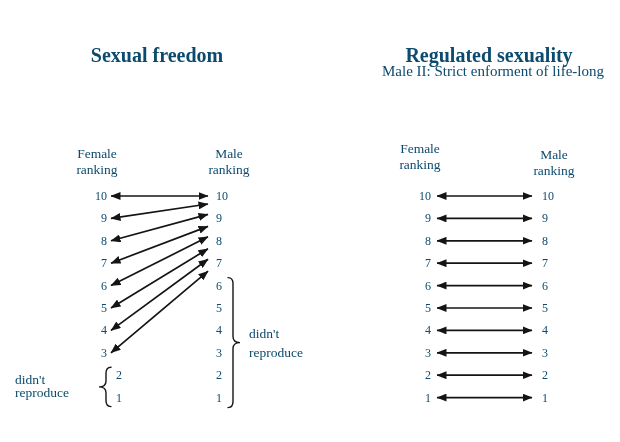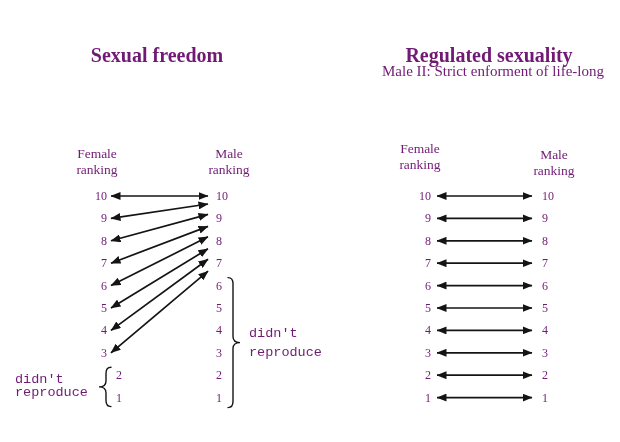--- a/index.html
+++ b/index.html
@@ -1,24 +1,24 @@
 <!DOCTYPE html>
 <html><head>
 <meta charset="utf-8">
 <style>
   html,body{margin:0;padding:0;background:#ffffff;}
   .canvas{
     position:relative;width:620px;height:442px;background:#ffffff;
-    font-family:"Liberation Serif", serif;color:#701a75;overflow:hidden;
+    font-family:"Liberation Serif", serif;color:#0c4a6e;overflow:hidden;
   }
   .abs{position:absolute;}
   .title{font-size:20px;text-align:center;white-space:nowrap;}
   .case{font-size:15px;line-height:21px;white-space:nowrap;}
   .col-label{font-size:13.5px;line-height:16px;text-align:center;white-space:nowrap;}
-  .no-repro{font-size:13.5px;white-space:nowrap;font-family:Liberation Mono, monospace;}
+  .no-repro{font-size:13.5px;white-space:nowrap;}
   .rank{font-size:12px;line-height:12px;white-space:nowrap;position:absolute;}
   .rank.f{transform:translate(-100%,-50%);}
   .rank.m{transform:translate(0,-50%);}
   #overlay{position:absolute;left:0;top:0;}
   
   #lt-title{left:37px;top:27px;width:240px;}
   #lt-case{left:32px;top:70px;}
   #lt-flabel{left:67px;top:146px;width:60px;}
   #lt-mlabel{left:199px;top:146px;width:60px;}
   #lt-fnorep{left:15px;top:373px;line-height:13px;}

